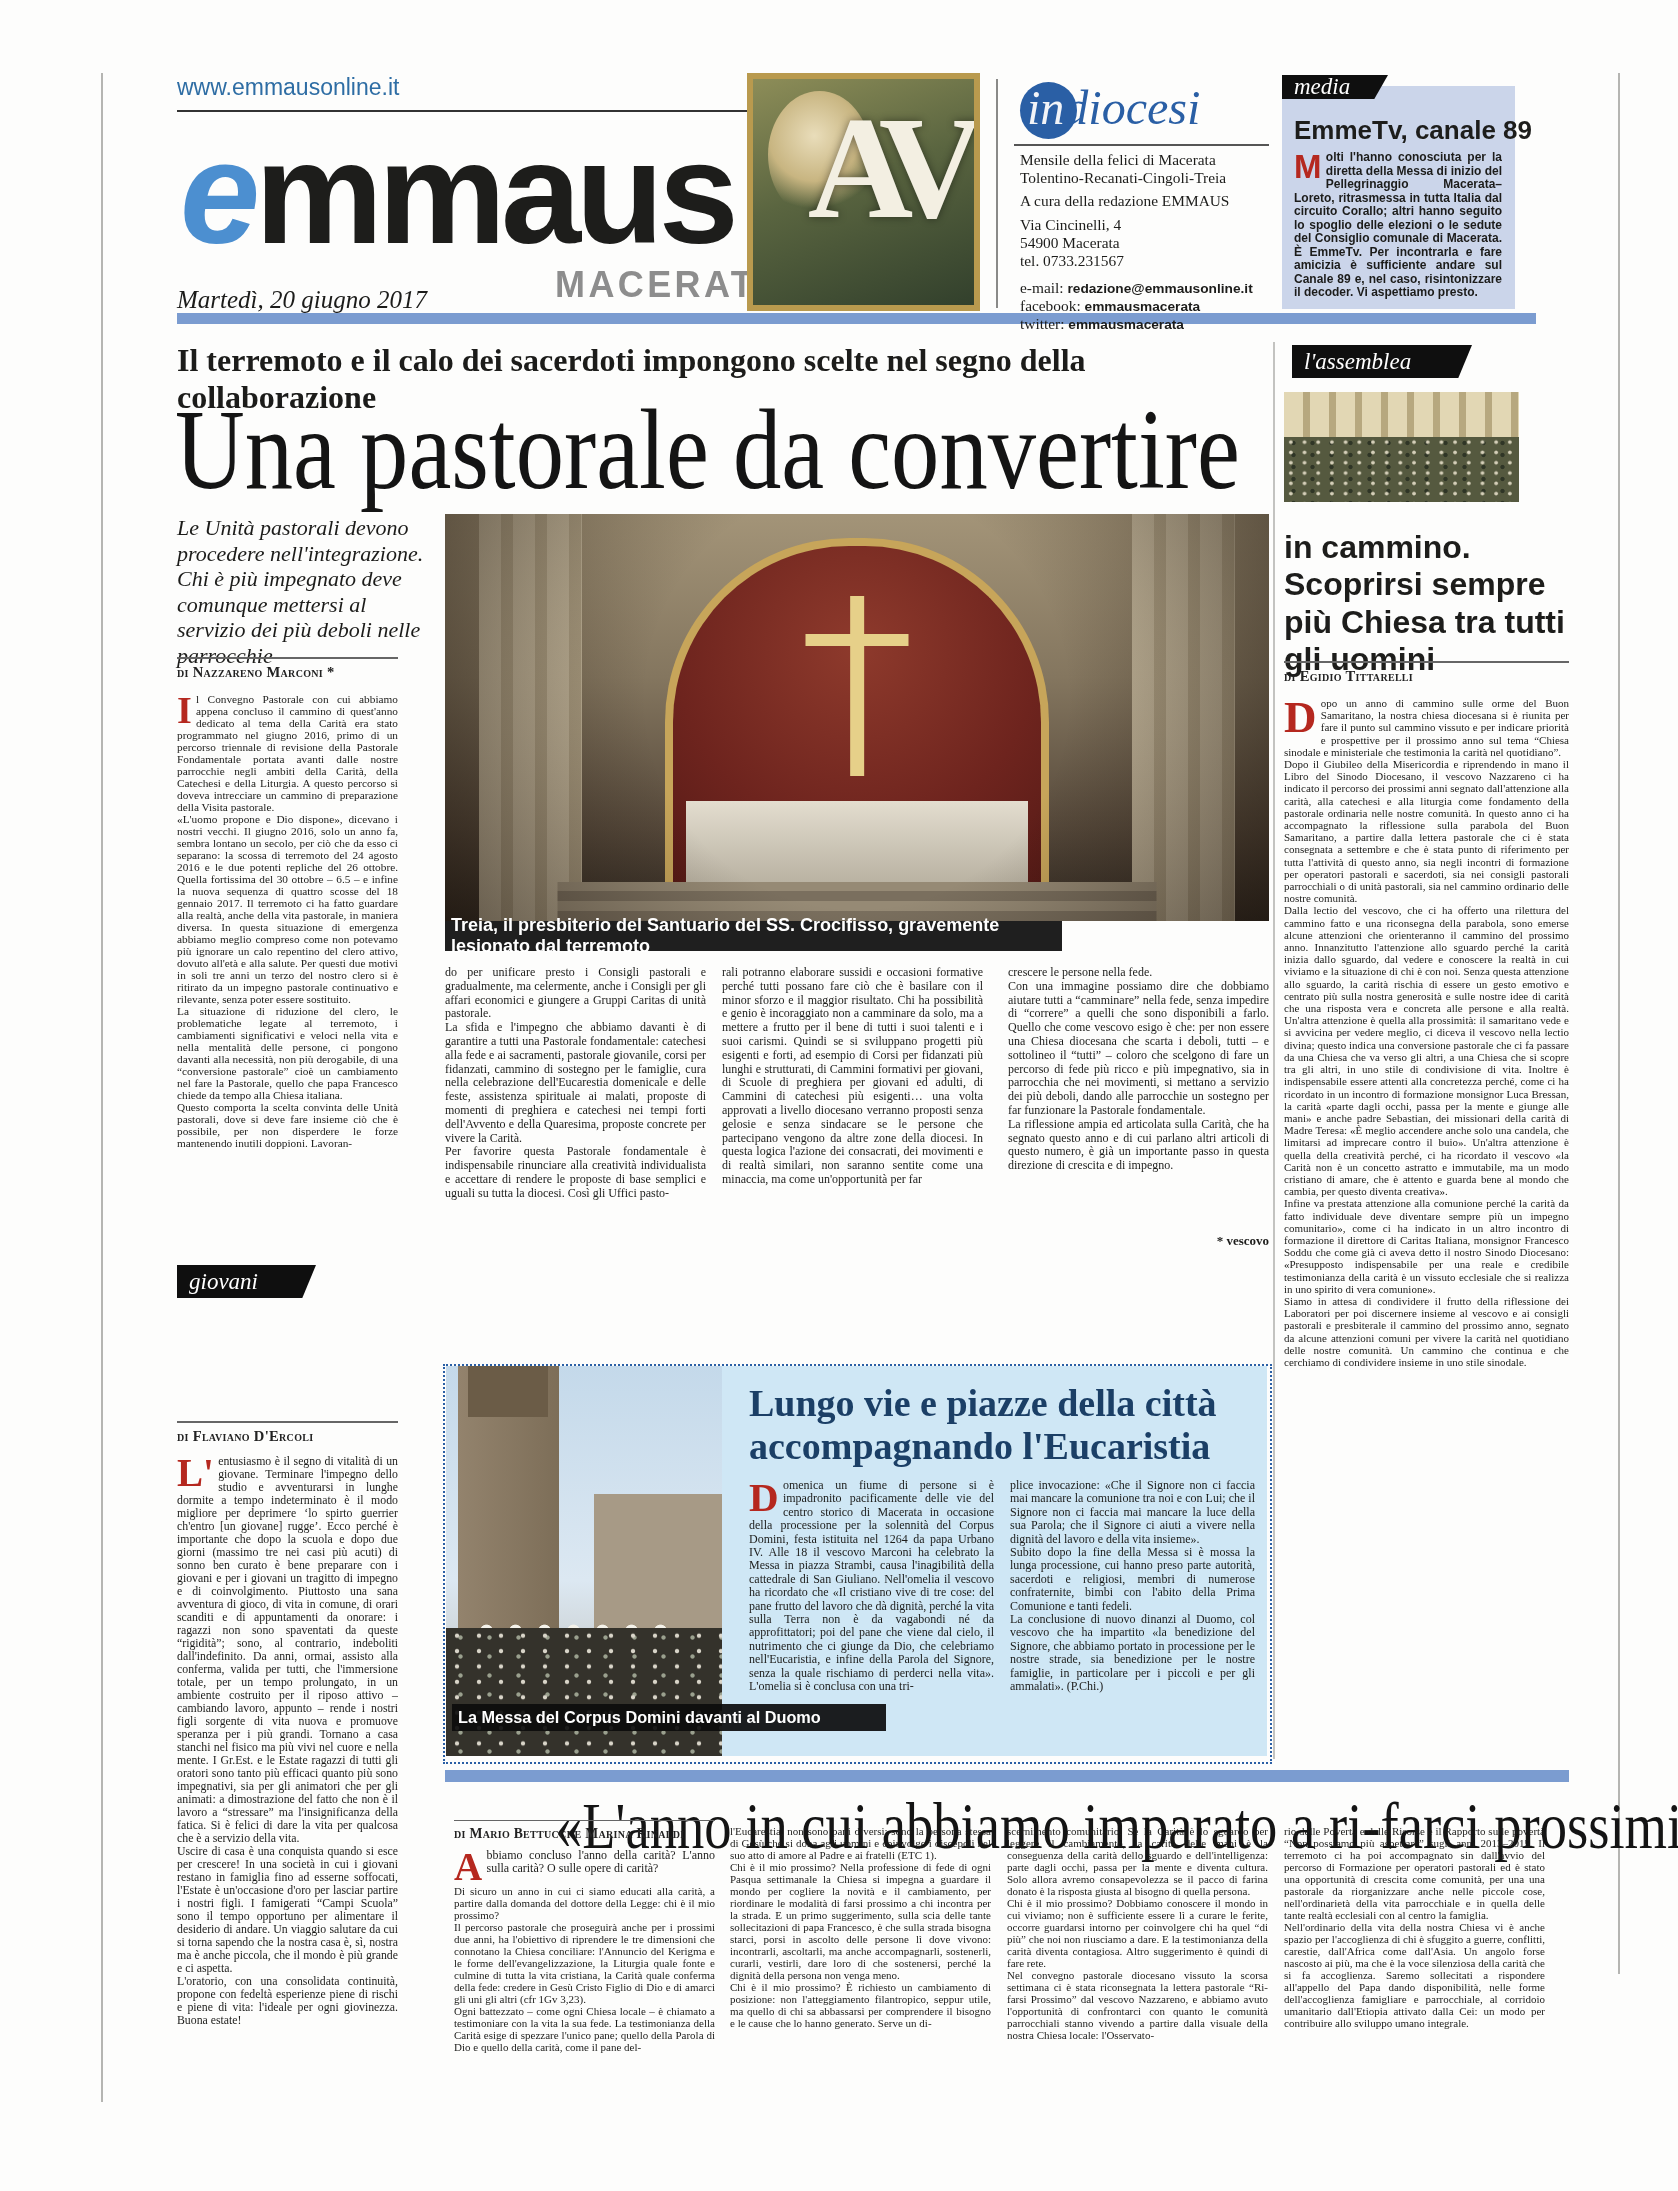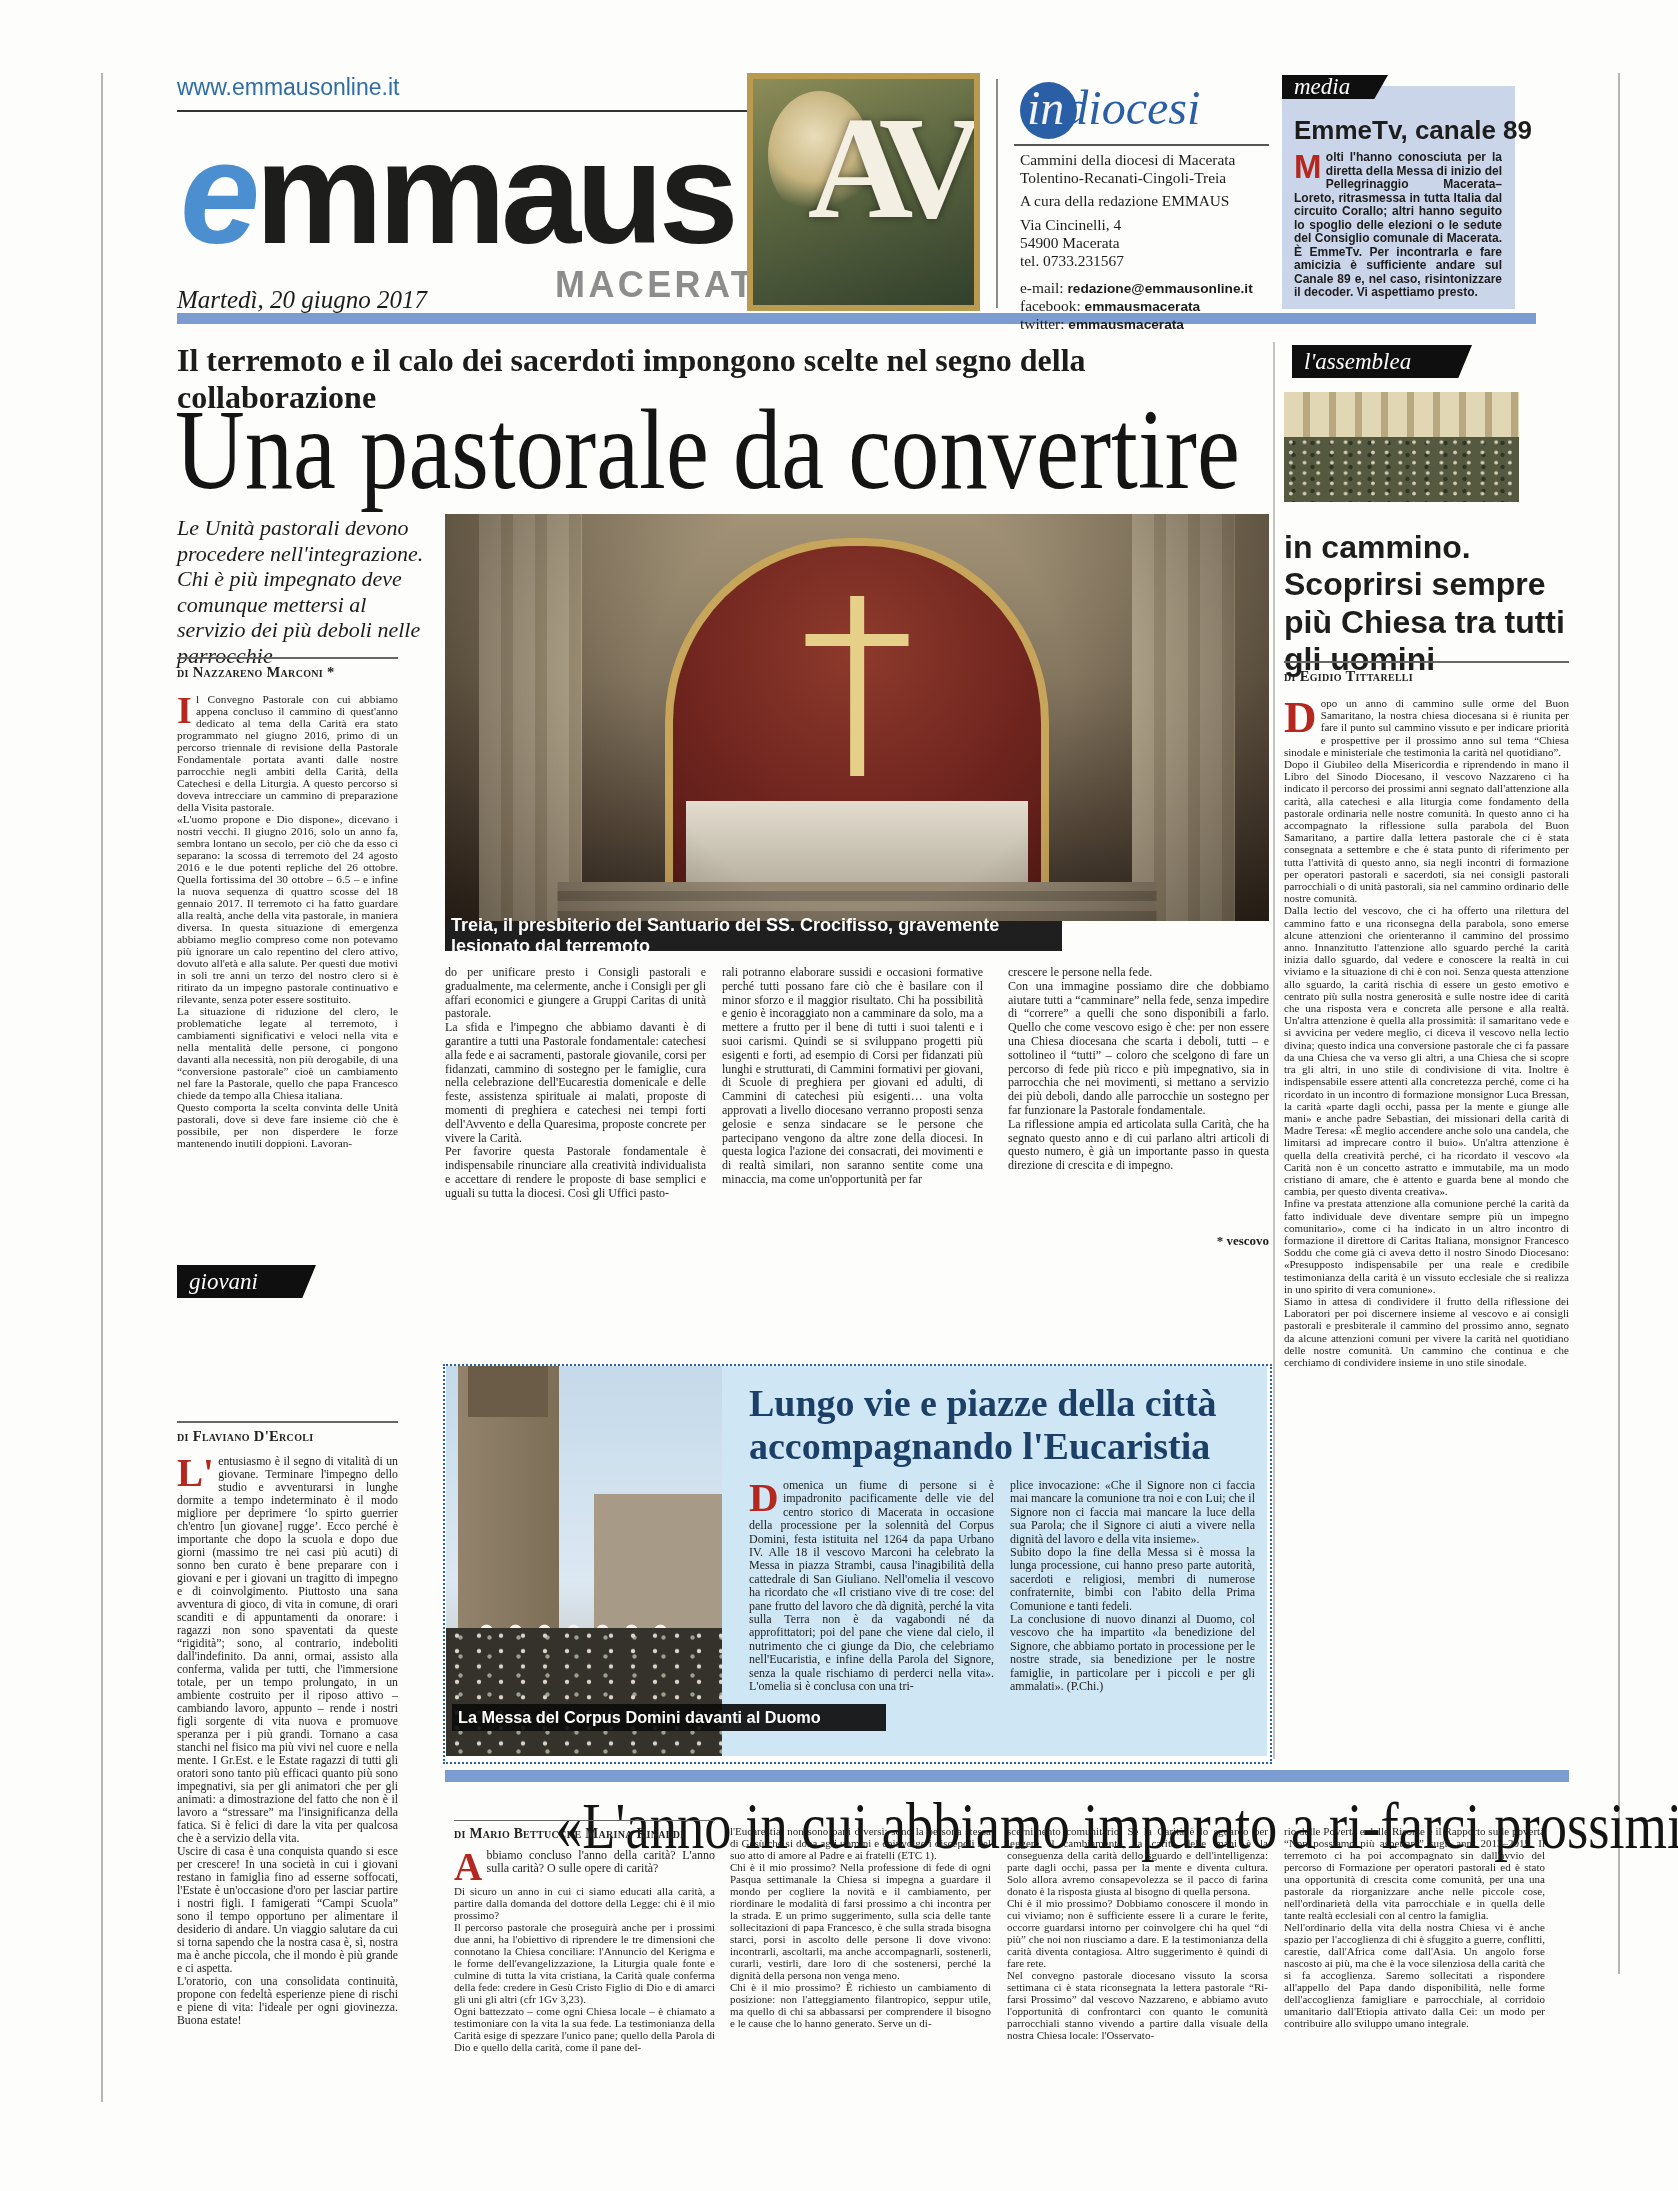--- a/index.html
+++ b/index.html
@@ -99,21 +99,21 @@
 
   <div class="artwork" style="left:747px;top:73px;width:221px;height:226px;font-weight:bold;">
     <div class="halo"></div>
     <div class="av">AV</div>
   </div>
 
   <div class="indio-circle" style="left:1020px;top:82px;width:57px;height:57px;"></div>
   <div class="indio-word" style="left:1027px;top:80px;font-size:48px;"><span class="in">in</span><span>diocesi</span></div>
   <div class="rule-h" style="left:1014px;top:144px;width:255px;background:#555;"></div>
   <div class="abs" style="left:1020px;top:151px;width:257px;font-size:15.4px;line-height:1.18;">
-    <div>Cammini della diocesi di Macerata</div>
+    <div>Mensile della felici di Macerata</div>
     <div>Tolentino-Recanati-Cingoli-Treia</div>
     <div style="height:5.1px;"></div>
     <div>A cura della redazione EMMAUS</div>
     <div style="height:5.1px;"></div>
     <div>Via Cincinelli, 4</div>
     <div>54900 Macerata</div>
     <div>tel. 0733.231567</div>
     <div style="height:8.6px;"></div>
     <div><span>e-mail:</span> <b class="sans" style="font-size:13.7px;">redazione@emmausonline.it</b></div>
     <div><span>facebook:</span> <b class="sans" style="font-size:13.7px;">emmausmacerata</b></div>

